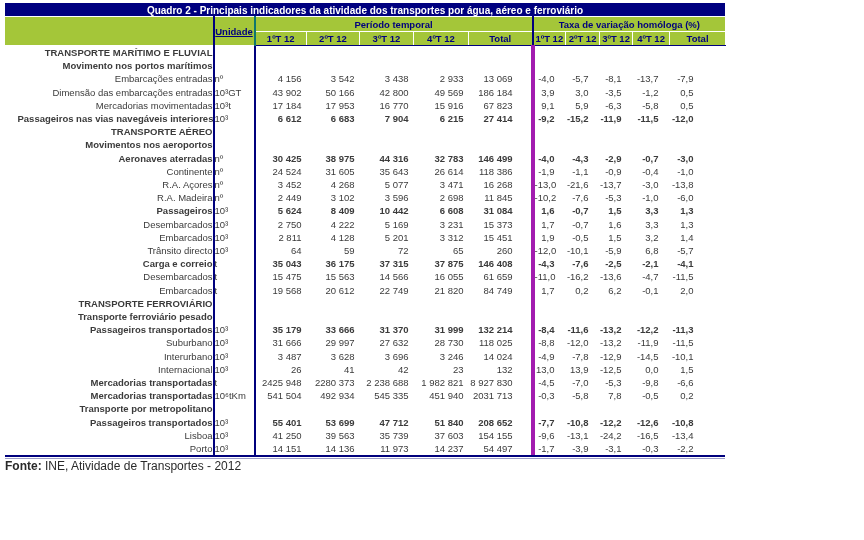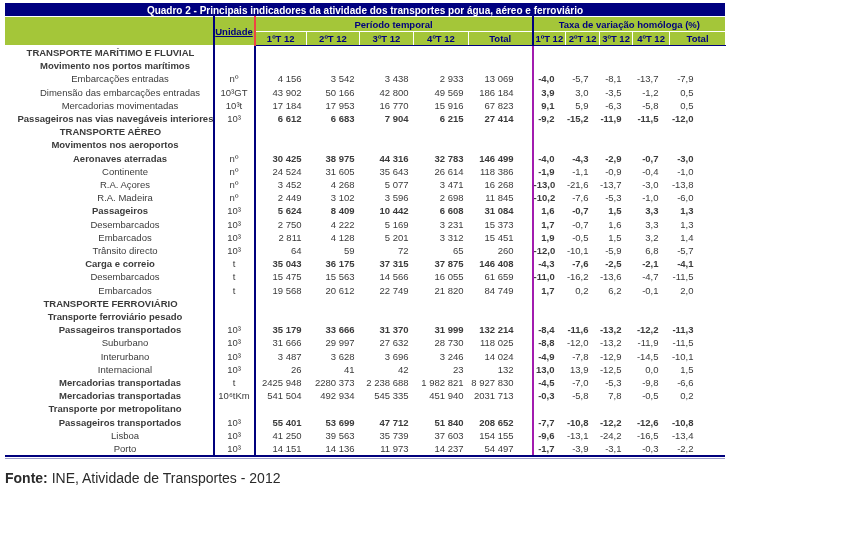--- a/index.html
+++ b/index.html
@@ -28,46 +28,46 @@
   }
   thead tr.hrow1 th { height:15px; border-bottom:1px solid #ffffff; }
   thead tr.hrow2 th { height:14px; border-bottom:1px solid #00007D;margin-left:8px; }
   thead th.hspan { border-bottom:1px solid #00007D; }
   thead th.corner { border-left:1px solid #A4C639; }
 
   
   tbody td {
     font-size:9.5px; color:#3B3B3B; height:13.2px; padding:0; line-height:13.2px;
   }
-  td.c-label { text-align:center; }
+  td.c-label { text-align:right; }
   td.c-label.lvl0 { padding-left:3px; }
   td.c-label.lvl1 { padding-left:12px; }
   td.c-label.lvl2 { padding-left:22px; }
   td.c-label.lvl3 { padding-left:32px; }
   td.c-unit  {
-    text-align:center;
+    text-align:left;
     border-left:2px solid #00007D; border-right:2px solid #00007D;
   }
-  th.c-unit-h { border-left:2px solid #00007D; border-right:2px solid #ef4444;text-decoration:underline; }
+  th.c-unit-h { border-left:2px solid #00007D; border-right:2px solid #0f766e;text-decoration:underline; }
   td.c-num   { text-align:right; padding-right:5px; }
   td.c-ptotal{ padding-right:18px; }
   td.c-rate  { text-align:right; padding-right:11px; }
-  td.c-rate.rfirst { border-left:2px solid #a21caf;font-weight:bold; }
+  td.c-rate.rfirst { border-left:4px solid #a21caf; }
   th.rfirst-h { border-left:2px solid #00007D; }
   td.c-rtotal{ padding-right:32px;margin-top:30px; }
 
   tr.r-section td, tr.r-group td { font-weight:bold; }
   tr.r-total td { font-weight:bold; }
   tr.r-total td.c-unit { font-weight:normal; }
   tr.r-labelbold td.c-label { font-weight:bold;margin-top:32px; }
 
   .rule1 { height:2px; background:#00007D; }
   .rule2 { height:1px; background:#9D9DC8; margin-top:1px; }
 
-  .source-note { margin-top:11px; font-size:14px; color:#2a2a2a; }
+  .source-note { margin-top:0; font-size:12px; color:#2a2a2a; }
   .source-note .b { font-weight:bold; }
 </style>
 </head>
 <body>
 
 <div class="canvas">
   <div class="tbl-wrap">
 
     <div class="title-bar">Quadro 2 - Principais indicadores da atividade dos transportes por água, aéreo e ferroviário</div>
 

